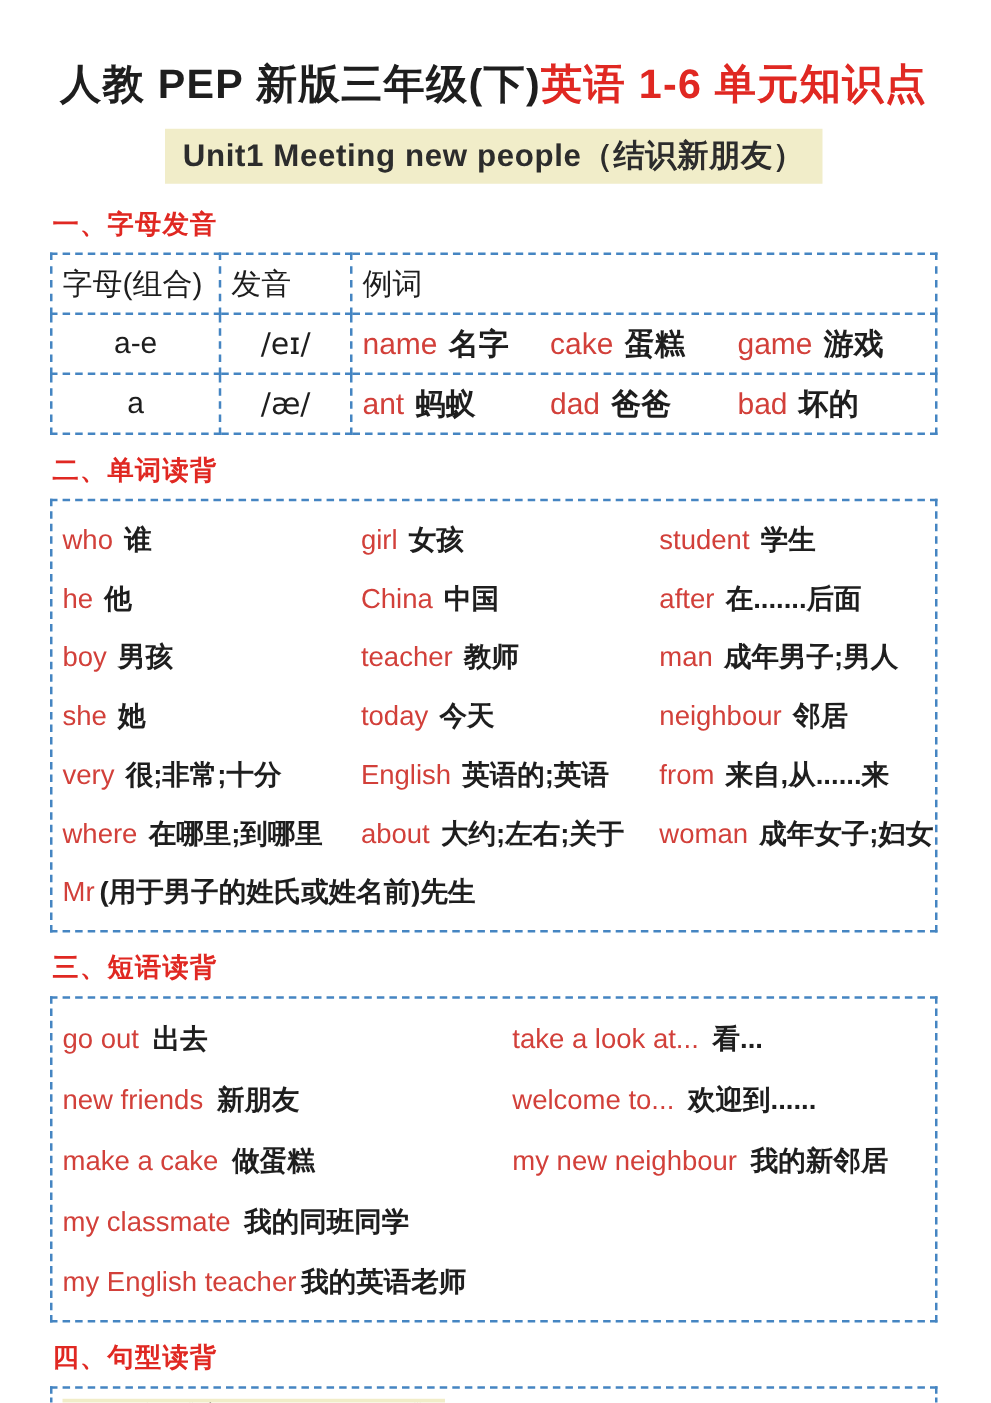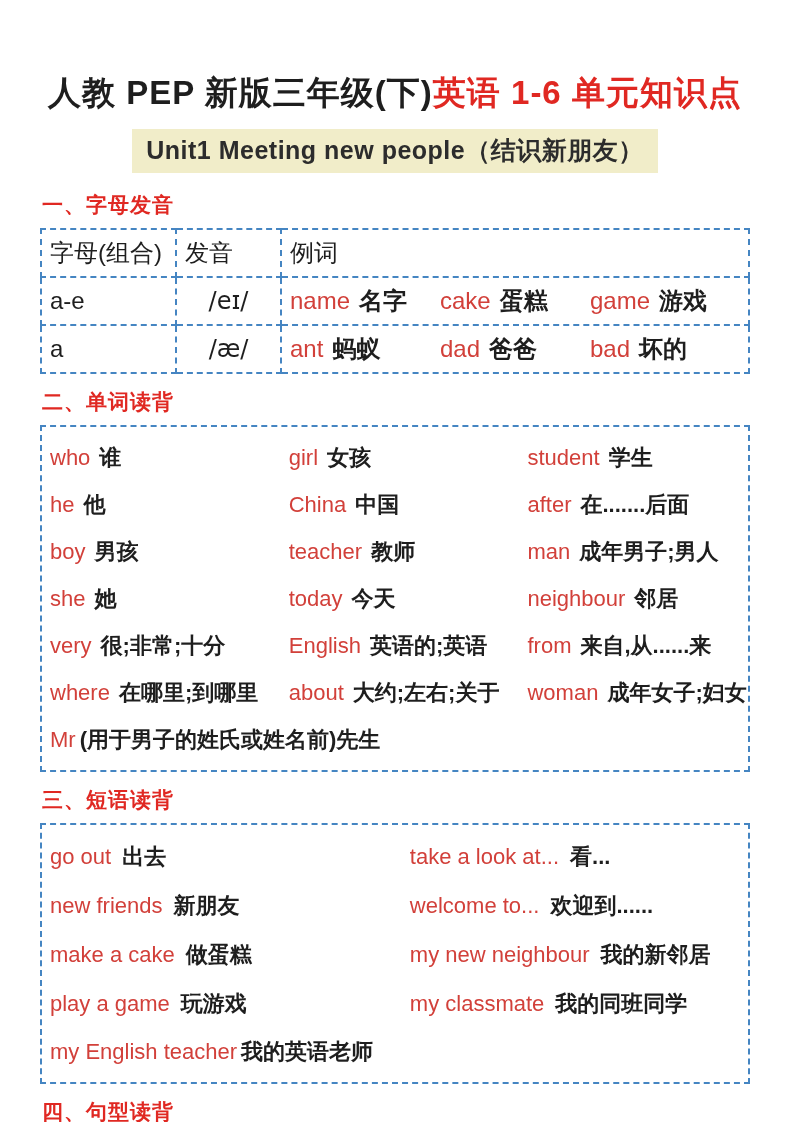--- a/index.html
+++ b/index.html
@@ -9,21 +9,21 @@
     --highlight-yellow:#f1edc9;
     --text-black:#1e1e1e;
   }
   *{box-sizing:border-box;}
   html,body{margin:0;padding:0;}
   body{
     width:793px;height:1122px;background:#ffffff;
     font-family:"Liberation Sans","DejaVu Sans",sans-serif;
     color:var(--text-black);
   }
-  .page{width:792px;height:1122px;padding:72px 42px 0 40px;overflow:hidden;}
+  .page{width:792px;height:1122px;padding:46px 42px 0 40px;overflow:hidden;}
 
   
   .title{
     text-align:center;font-size:33px;font-weight:bold;
     margin:0 0 16px 0;letter-spacing:1px;line-height:1.25;white-space:nowrap;
   }
   .title .red{color:var(--accent-red);}
 
   
   .subtitle-wrap{text-align:center;margin:0 0 18px 0;}
@@ -45,21 +45,21 @@
     width:100%;border-collapse:collapse;table-layout:fixed;
   }
   table.phonics th,table.phonics td{
     border:2px dashed var(--border-blue);
     padding:7px 8px;font-size:24px;
   }
   table.phonics th{text-align:left;font-weight:normal;}
   col.c-letters{width:135px;}
   col.c-sound{width:105px;}
   td.phon{text-align:center;font-size:23px;font-family:"DejaVu Sans",sans-serif;}
-  td.letters{font-size:23px;}
+  td.letters{text-align:center;font-size:23px;}
   .ex-row{display:flex;}
   .ex{flex:1 1 0;white-space:nowrap;}
 
   
   .dash-box{
     border:2px dashed var(--border-blue);
     padding:8px 6px 6px 8px;
   }
 
   .en{color:var(--word-red);margin-right:9px;}
@@ -187,21 +187,20 @@
     </div>
     <div class="p-row">
       <div class="cell"><span class="en">new friends</span><span class="zh">新朋友</span></div>
       <div class="cell"><span class="en">welcome to...</span><span class="zh">欢迎到......</span></div>
     </div>
     <div class="p-row">
       <div class="cell"><span class="en">make a cake</span><span class="zh">做蛋糕</span></div>
       <div class="cell"><span class="en">my new neighbour</span><span class="zh">我的新邻居</span></div>
     </div>
     <div class="p-row">
-      <div class="cell"><span class="en">play a game</span><span class="zh">玩游戏</span></div>
       <div class="cell"><span class="en">my classmate</span><span class="zh">我的同班同学</span></div>
     </div>
     <div class="full-row"><span class="en">my English teacher</span><span class="zh">我的英语老师</span></div>
   </div>
 
   <div class="sec-h">四、句型读背</div>
 
   <div class="sent-box">
     <span class="hl">1、询问对方姓名的句型公式:</span>
   </div>

